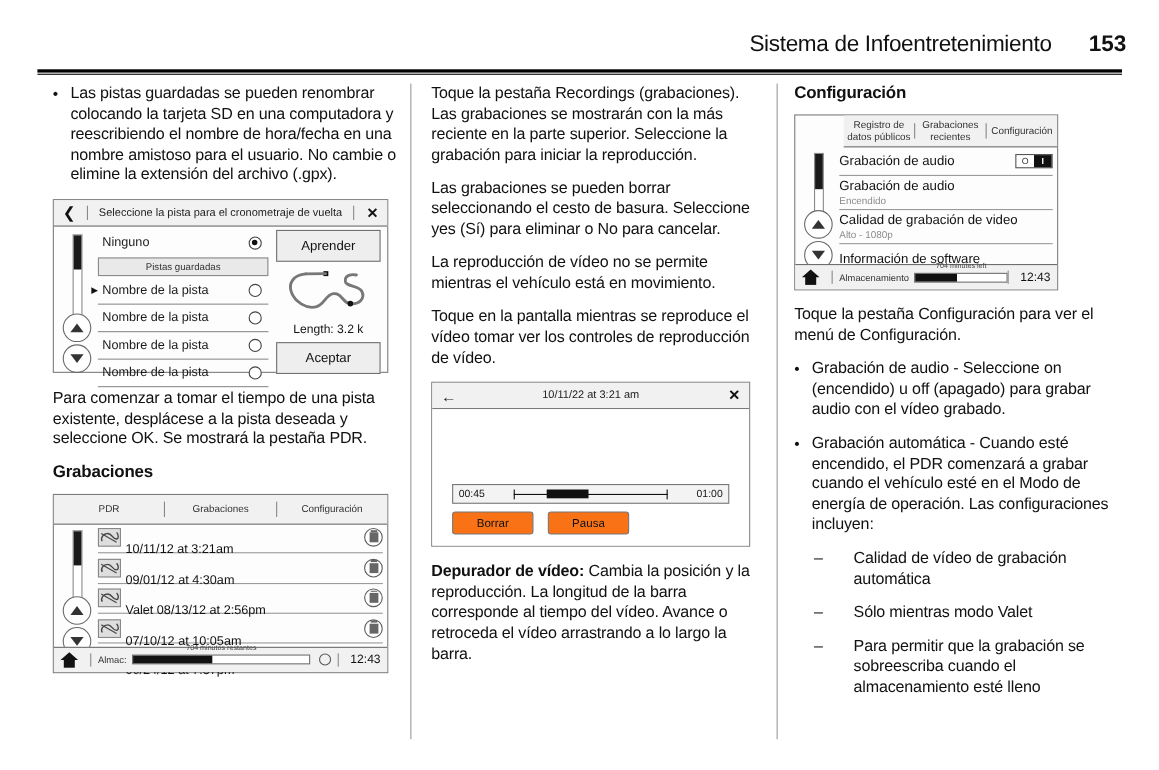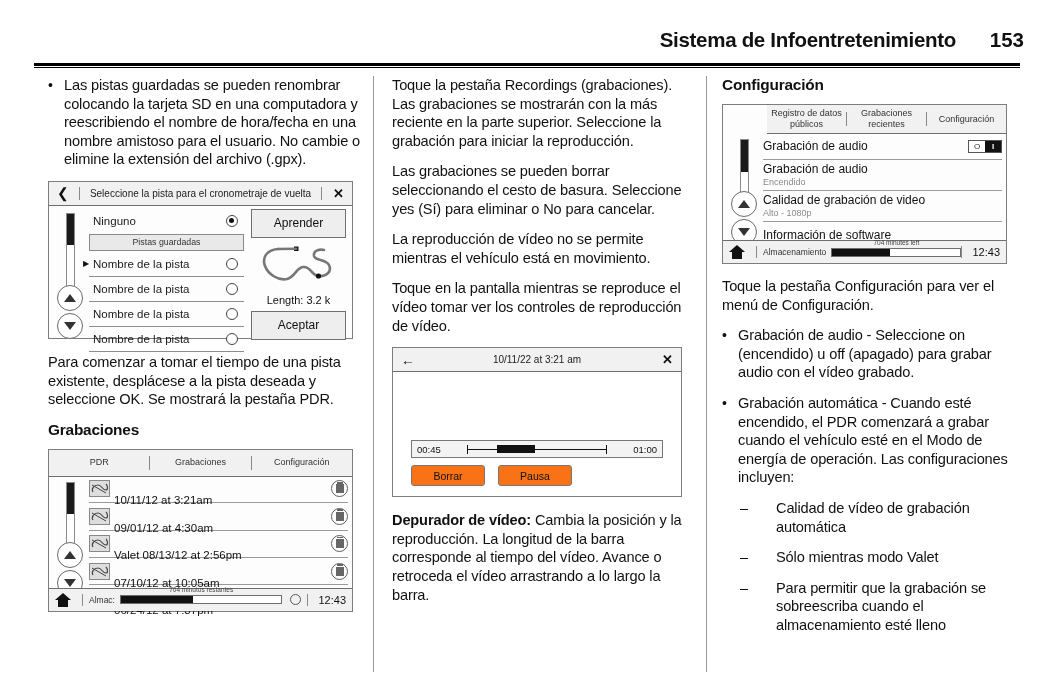--- a/index.html
+++ b/index.html
@@ -6,21 +6,21 @@
   body{
     width:1054px;height:700px;background:#ffffff;
     font-family:"Liberation Sans", sans-serif;
     color:#111;position:relative;overflow:hidden;
   }
   .page{position:relative;width:1054px;height:700px;}
 
   
   .header{position:absolute;left:0;top:28px;width:1054px;height:34px;}
   .header-title{
-    position:absolute;right:98px;top:0;font-size:20.5px;font-weight:bold;
+    position:absolute;right:98px;top:0;font-size:20.5px;font-weight:normal;
     letter-spacing:-0.3px;white-space:nowrap;
   }
   .header-page{
     position:absolute;right:30px;top:0;font-size:20.5px;font-weight:bold;
   }
   .header-rule{position:absolute;left:34px;top:63px;width:986px;height:3px;background:#000;}
   .header-rule2{position:absolute;left:34px;top:67px;width:986px;height:1px;background:#000;}
 
   
   .col{position:absolute;top:76px;}
@@ -182,21 +182,21 @@
   .vp-track .cap-l{left:2px;}
   .vp-track .cap-r{right:2px;}
   .vp-thumb{position:absolute;left:22%;top:1.5px;width:38px;height:8px;background:#111;}
   .vp-btns{position:absolute;left:18px;bottom:10px;display:flex;gap:13px;}
   .vp-btn{
     width:72px;height:19px;border:1px solid #777;border-radius:3px;background:#f97316;
     display:flex;align-items:center;justify-content:center;font-size:10.5px;color:#111;
   }
 
   
-  #settings-screen{width:285px;height:160px;padding-left:44px;}
+  #settings-screen{width:240px;height:160px;padding-left:44px;}
   .st-body{position:absolute;left:0;top:28px;right:0;bottom:23px;}
   .st-list{position:absolute;left:40px;right:4px;top:0;bottom:0;}
   .st-row{
     border-bottom:1.2px solid #9a9a9a;height:30px;display:flex;align-items:center;
     position:relative;
   }
   .st-row.short{height:26px;}
   .st-main{font-size:12px;color:#111;line-height:13px;}
   .st-sub{font-size:9px;color:#8a8a8a;line-height:11px;margin-top:1px;}
   .st-texts{flex:1;}

